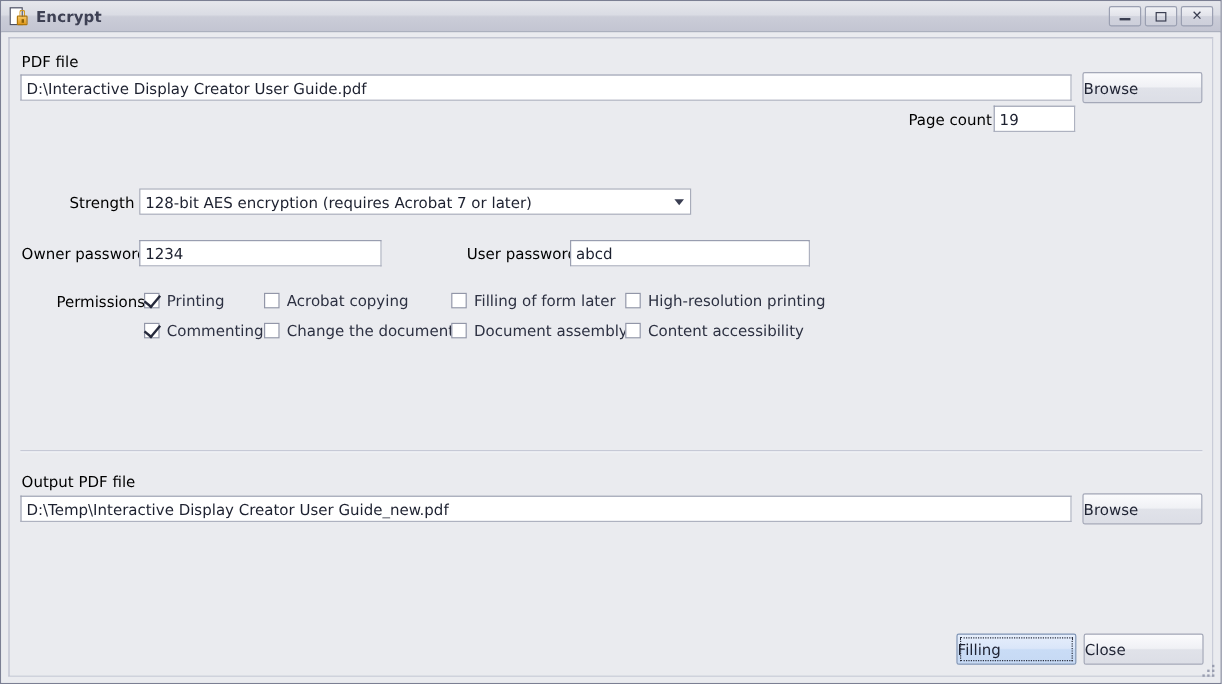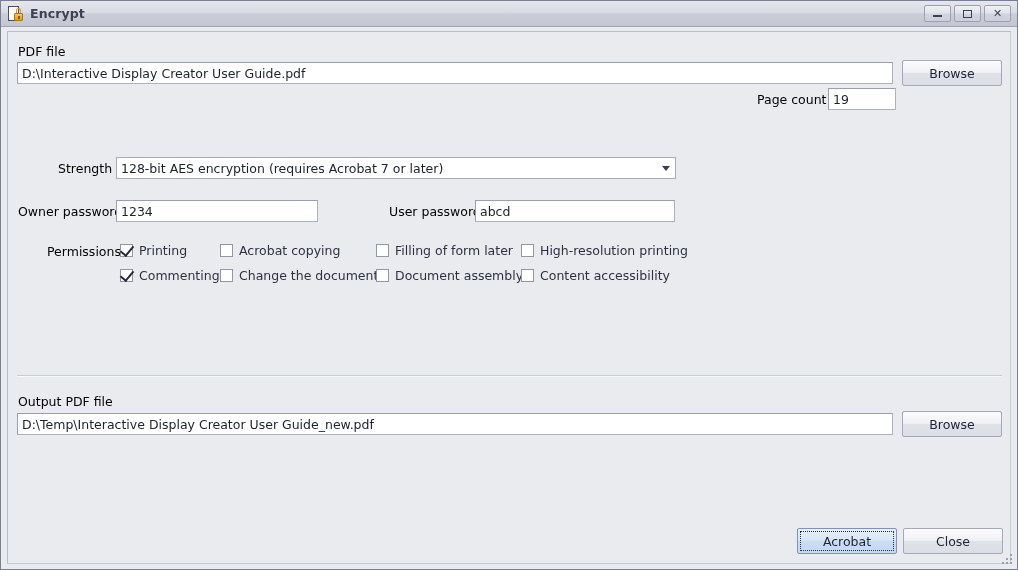--- a/index.html
+++ b/index.html
@@ -154,21 +154,20 @@
   .btn {
     box-sizing: border-box;
     border: 1px solid #a4a8b8;
     border-radius: 2px;
     background: linear-gradient(to bottom, #fbfbfd 0%, #f0f1f5 47%, #e0e2e9 52%, #dcdee6 100%);
     color: #1f2333;
     font-family: "DejaVu Sans", "Liberation Sans", sans-serif;
     font-size: 12.5px;
     display: flex;
     align-items: center;
-    justify-content: center;
     cursor: default;
     height: 26px;
   }
   .btn.focused {
     background: linear-gradient(to bottom, #e6eefb 0%, #dae6f9 47%, #c9dcf6 52%, #c6d9f4 100%);
     border-color: #7e94b6;
   }
   .btn.focused .focus-ring {
     border: 1px dotted #2b2f3d;
     position: absolute;
@@ -283,21 +282,21 @@
       <div class="btn-wrap" style="left:894px; top:28px; width:100px; height:26px;">
         <div class="btn" style="width:100%; height:100%;">
           <span>Browse</span>
         </div>
       </div>
 
       <div class="lbl abs" style="left:749px; top:60px;">Page count</div>
       <input class="textfield abs" type="text" style="left: 820px; top: 56px; width: 68px;" value="19">
 
       <div class="lbl abs" style="left:50px; top:129px;">Strength</div>
-      <div class="combo abs" style="left:108px; top:125px; width:560px;">
+      <div class="combo abs" style="left:108px; top:125px; width:460px;">
         <span class="combo-text">128-bit AES encryption (requires Acrobat 7 or later)</span>
         <span class="combo-arrow">
             <i></i>
           </span>
       </div>
 
       <div class="lbl abs" style="left:10px; top:172px;">Owner password</div>
       <input class="textfield abs" type="text" style="left: 108px; top: 168px; width: 202px;" value="1234">
 
       <div class="lbl abs" style="left:381px; top:172px;">User password</div>
@@ -348,21 +347,21 @@
 
       <div class="btn-wrap" style="left:894px; top:379px; width:100px; height:26px;">
         <div class="btn" style="width:100%; height:100%;">
           <span>Browse</span>
         </div>
       </div>
 
       <div class="btn-wrap" style="left:789px; top:496px; width:100px; height:26px;">
         <div class="btn focused" style="width:100%; height:100%; position:relative;">
           <span class="focus-ring"></span>
-          <span>Acrobat</span>
+          <span>Filling</span>
         </div>
       </div>
       <div class="btn-wrap" style="left:895px; top:496px; width:100px; height:26px;">
         <div class="btn" style="width:100%; height:100%;">
           <span>Close</span>
         </div>
       </div>
 
     </div>
 

